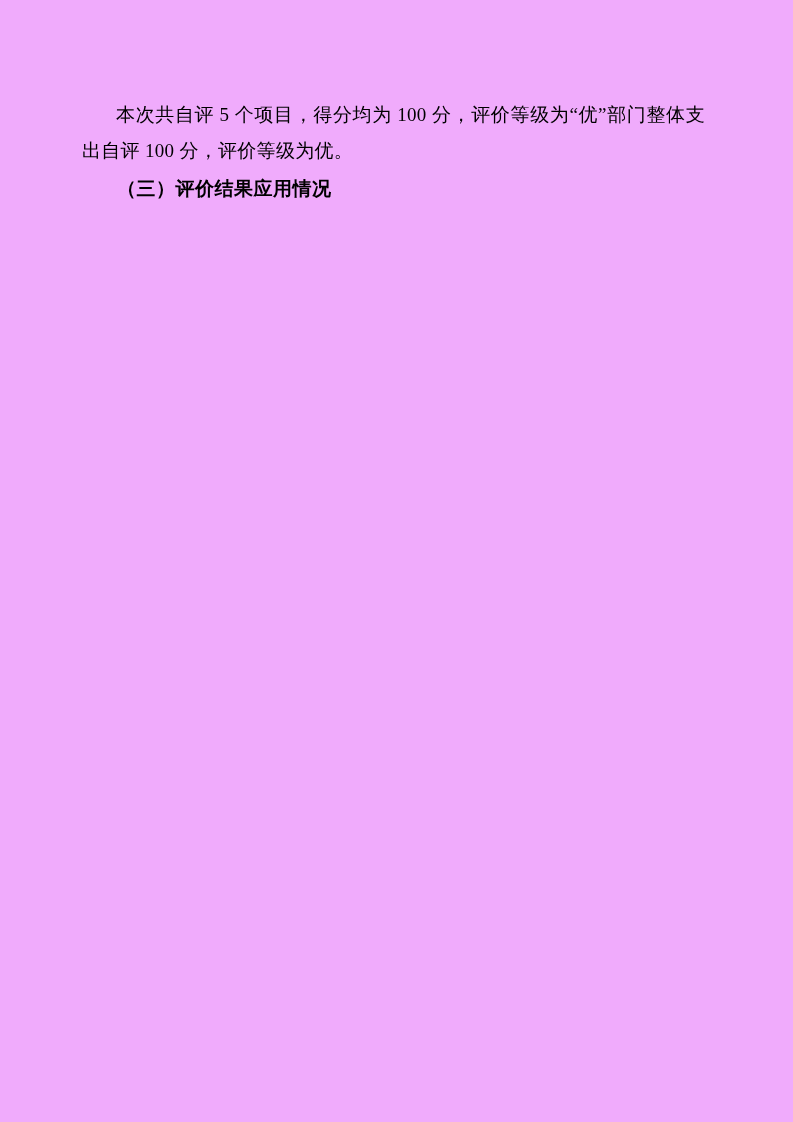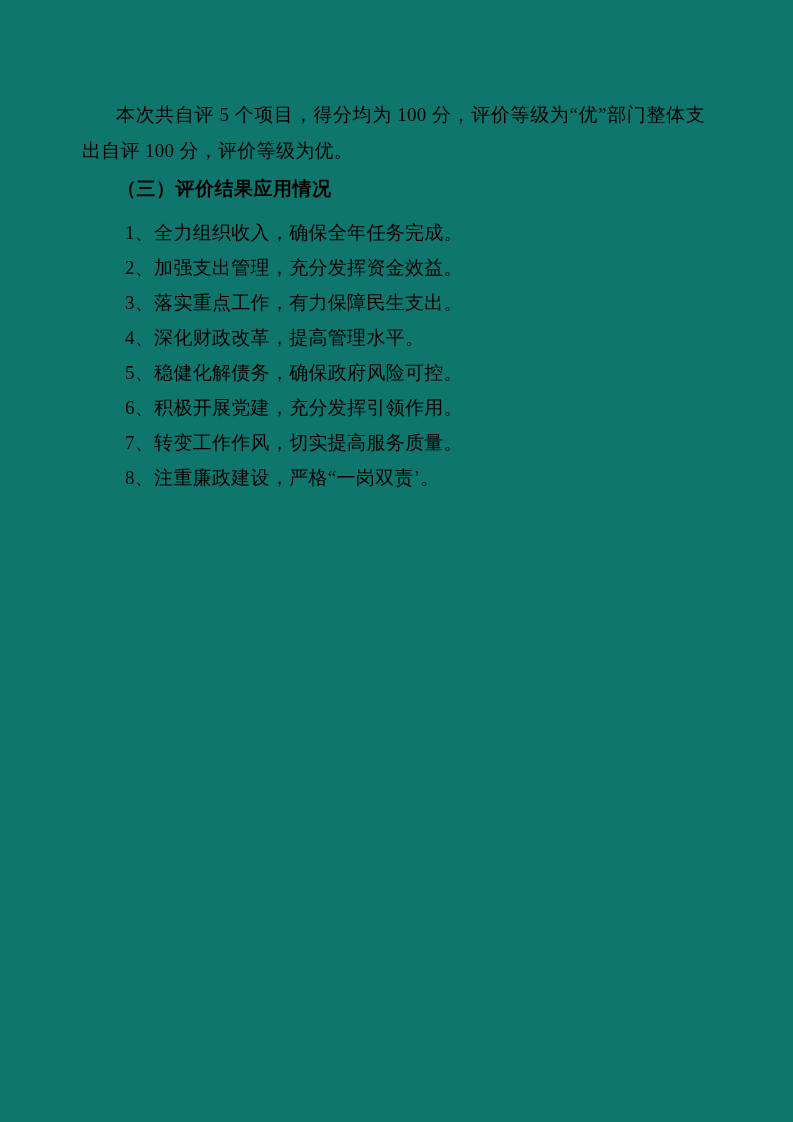--- a/index.html
+++ b/index.html
@@ -4,21 +4,21 @@
 <style>
   html, body {
     margin: 0;
     padding: 0;
     background: #ffffff;
   }
   .page {
     position: relative;
     width: 793px;
     height: 1122px;
-    background: #0f766e;
+    background: #f0abfc;
     color: #000000;
     font-family: "Liberation Serif", "DejaVu Serif", serif;
     overflow: hidden;
     box-sizing: border-box;
   }
   .content {
     position: absolute;
     left: 82px;
     right: 88px;
     top: 97px;
@@ -54,25 +54,15 @@
 </head>
 <body>
 
 <div class="page">
   <div class="content">
 
     <p class="para">本次共自评 5 个项目，得分均为 100 分，评价等级为“优”部门整体支出自评 100 分，评价等级为优。</p>
 
     <h3 class="heading">（三）评价结果应用情况</h3>
 
-    <div class="list">
-      <div class="list-item">1、全力组织收入，确保全年任务完成。</div>
-      <div class="list-item">2、加强支出管理，充分发挥资金效益。</div>
-      <div class="list-item">3、落实重点工作，有力保障民生支出。</div>
-      <div class="list-item">4、深化财政改革，提高管理水平。</div>
-      <div class="list-item">5、稳健化解债务，确保政府风险可控。</div>
-      <div class="list-item">6、积极开展党建，充分发挥引领作用。</div>
-      <div class="list-item">7、转变工作作风，切实提高服务质量。</div>
-      <div class="list-item">8、注重廉政建设，严格“一岗双责’。</div>
-    </div>
 
   </div>
 </div>
 
 </body></html>

